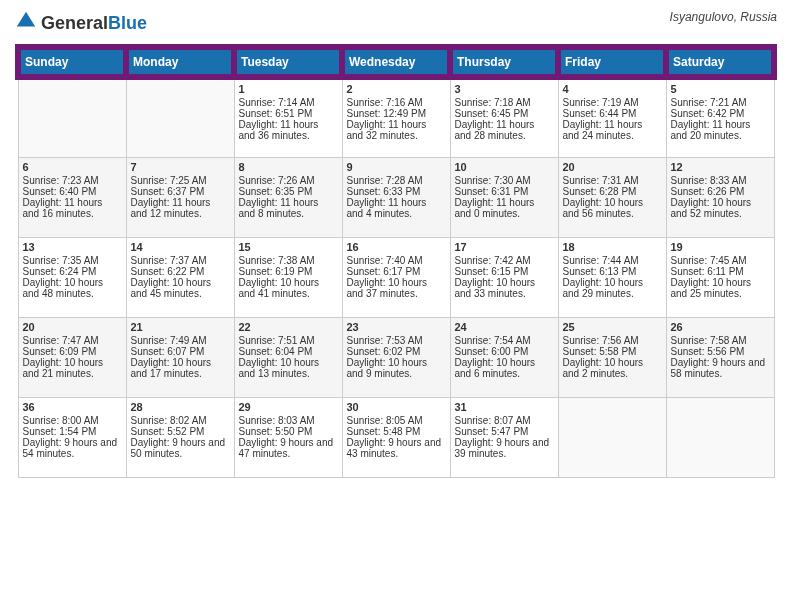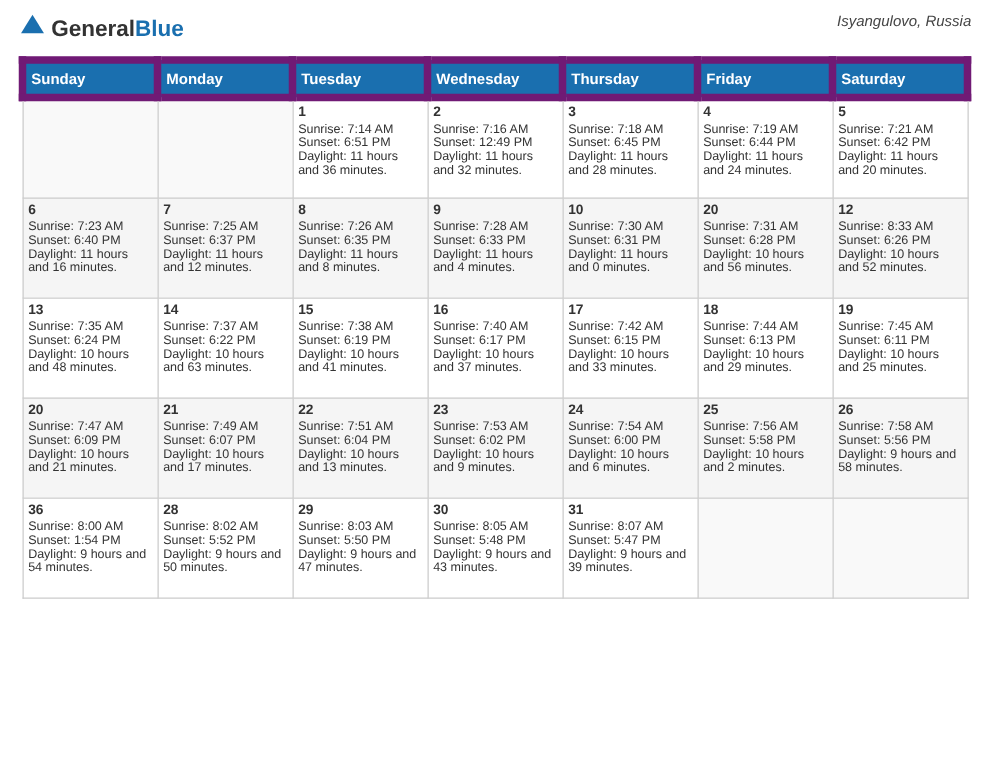--- a/index.html
+++ b/index.html
@@ -140,21 +140,21 @@
           <td><span class="day-number">6</span><span>Sunrise: 7:23 AM</span><br><span>Sunset: 6:40 PM</span><br><span>Daylight: 11 hours and 16 minutes.</span></td>
           <td><span class="day-number">7</span><span>Sunrise: 7:25 AM</span><br><span>Sunset: 6:37 PM</span><br><span>Daylight: 11 hours and 12 minutes.</span></td>
           <td><span class="day-number">8</span><span>Sunrise: 7:26 AM</span><br><span>Sunset: 6:35 PM</span><br><span>Daylight: 11 hours and 8 minutes.</span></td>
           <td><span class="day-number">9</span><span>Sunrise: 7:28 AM</span><br><span>Sunset: 6:33 PM</span><br><span>Daylight: 11 hours and 4 minutes.</span></td>
           <td><span class="day-number">10</span><span>Sunrise: 7:30 AM</span><br><span>Sunset: 6:31 PM</span><br><span>Daylight: 11 hours and 0 minutes.</span></td>
           <td><span class="day-number">20</span><span>Sunrise: 7:31 AM</span><br><span>Sunset: 6:28 PM</span><br><span>Daylight: 10 hours and 56 minutes.</span></td>
           <td><span class="day-number">12</span><span>Sunrise: 8:33 AM</span><br><span>Sunset: 6:26 PM</span><br><span>Daylight: 10 hours and 52 minutes.</span></td>
         </tr>
         <tr>
           <td><span class="day-number">13</span><span>Sunrise: 7:35 AM</span><br><span>Sunset: 6:24 PM</span><br><span>Daylight: 10 hours and 48 minutes.</span></td>
-          <td><span class="day-number">14</span><span>Sunrise: 7:37 AM</span><br><span>Sunset: 6:22 PM</span><br><span>Daylight: 10 hours and 63 minutes.</span></td>
+          <td><span class="day-number">14</span><span>Sunrise: 7:37 AM</span><br><span>Sunset: 6:22 PM</span><br><span>Daylight: 10 hours and 45 minutes.</span></td>
           <td><span class="day-number">15</span><span>Sunrise: 7:38 AM</span><br><span>Sunset: 6:19 PM</span><br><span>Daylight: 10 hours and 41 minutes.</span></td>
           <td><span class="day-number">16</span><span>Sunrise: 7:40 AM</span><br><span>Sunset: 6:17 PM</span><br><span>Daylight: 10 hours and 37 minutes.</span></td>
           <td><span class="day-number">17</span><span>Sunrise: 7:42 AM</span><br><span>Sunset: 6:15 PM</span><br><span>Daylight: 10 hours and 33 minutes.</span></td>
           <td><span class="day-number">18</span><span>Sunrise: 7:44 AM</span><br><span>Sunset: 6:13 PM</span><br><span>Daylight: 10 hours and 29 minutes.</span></td>
           <td><span class="day-number">19</span><span>Sunrise: 7:45 AM</span><br><span>Sunset: 6:11 PM</span><br><span>Daylight: 10 hours and 25 minutes.</span></td>
         </tr>
         <tr>
           <td><span class="day-number">20</span><span>Sunrise: 7:47 AM</span><br><span>Sunset: 6:09 PM</span><br><span>Daylight: 10 hours and 21 minutes.</span></td>
           <td><span class="day-number">21</span><span>Sunrise: 7:49 AM</span><br><span>Sunset: 6:07 PM</span><br><span>Daylight: 10 hours and 17 minutes.</span></td>
           <td><span class="day-number">22</span><span>Sunrise: 7:51 AM</span><br><span>Sunset: 6:04 PM</span><br><span>Daylight: 10 hours and 13 minutes.</span></td>

